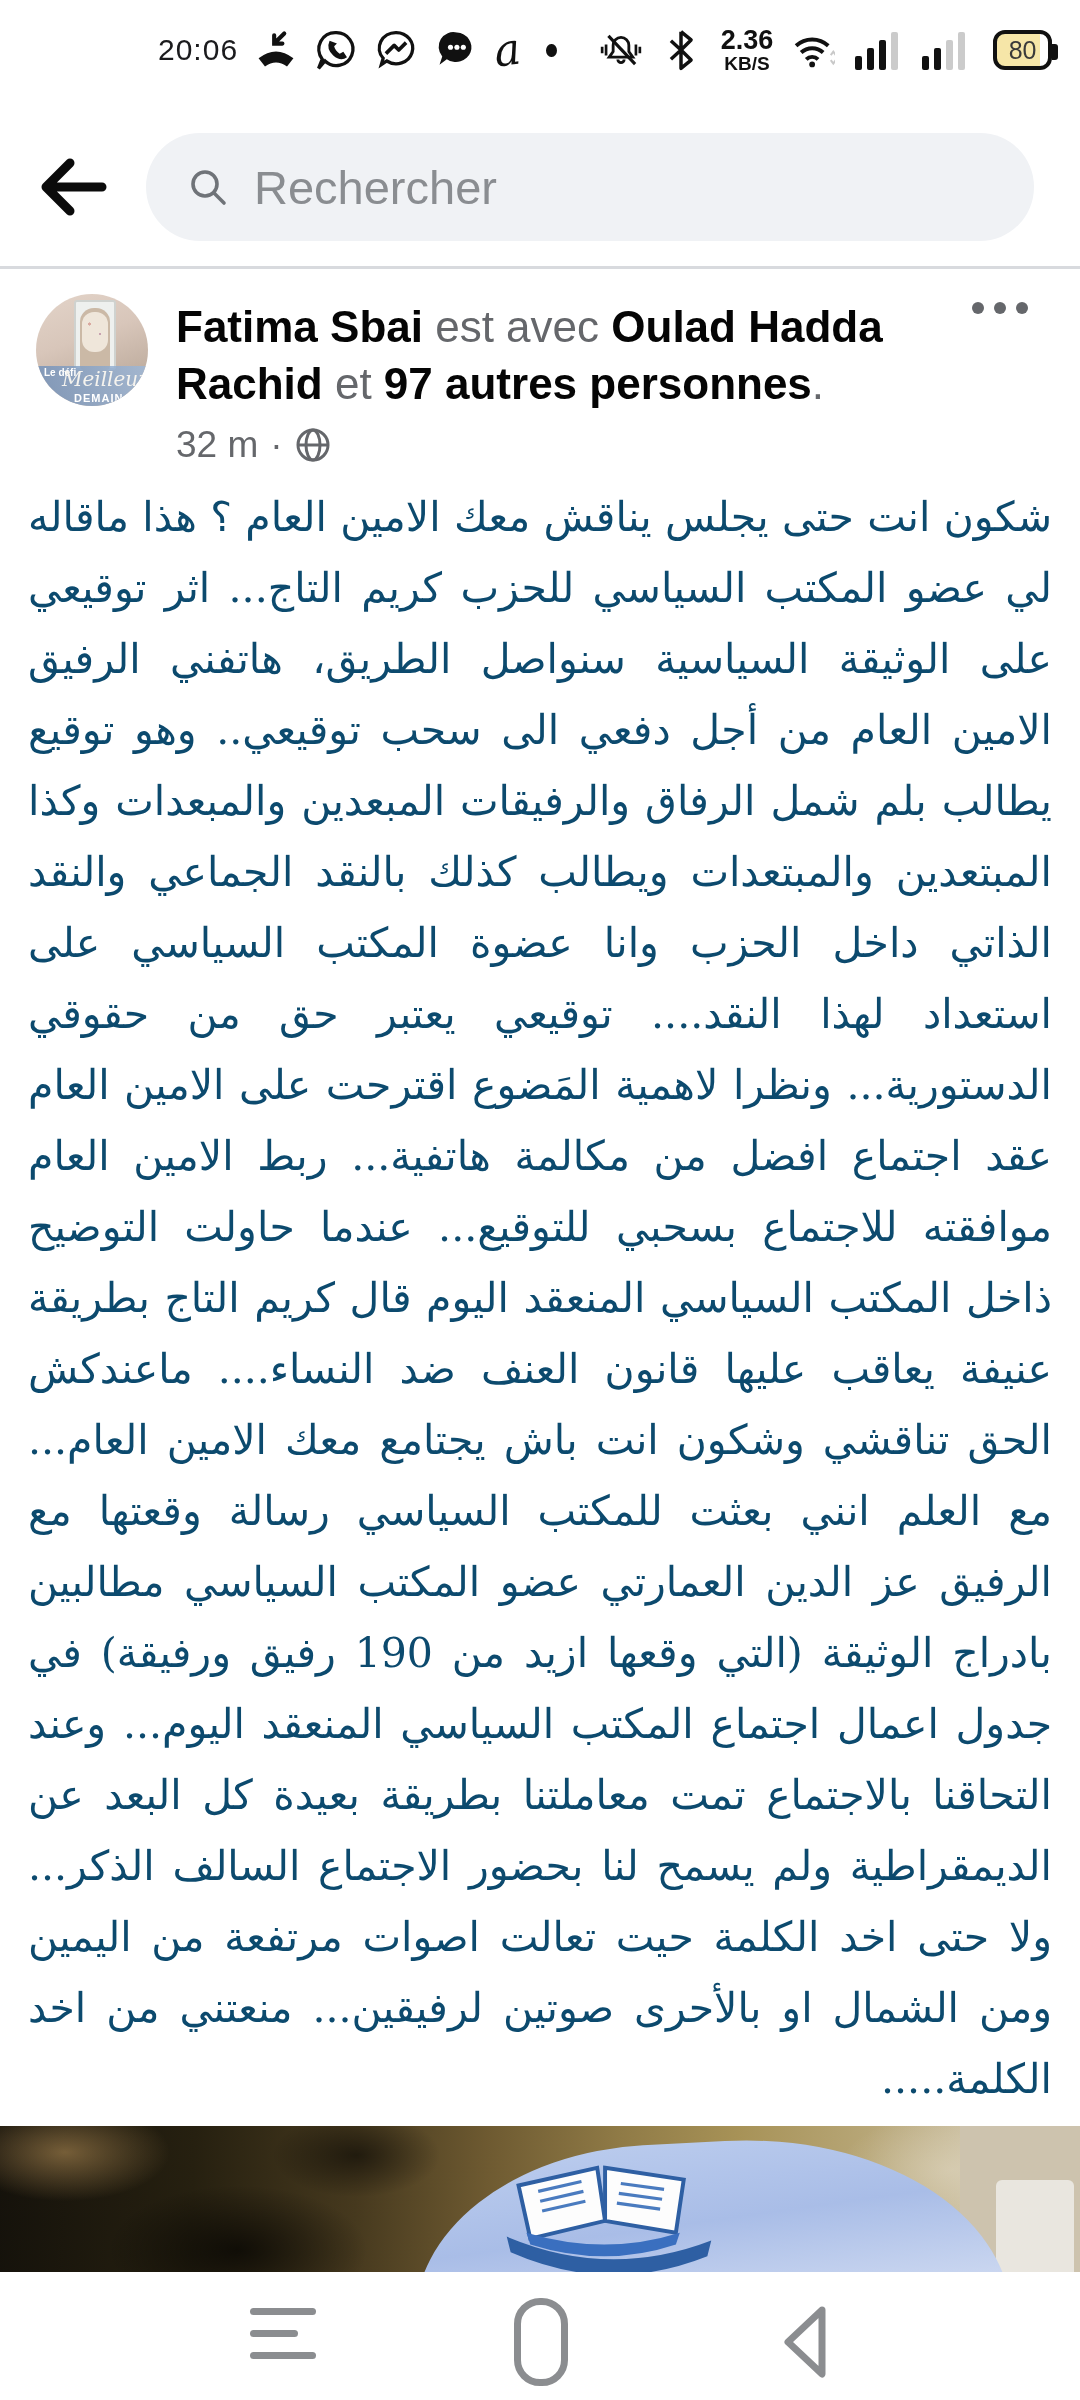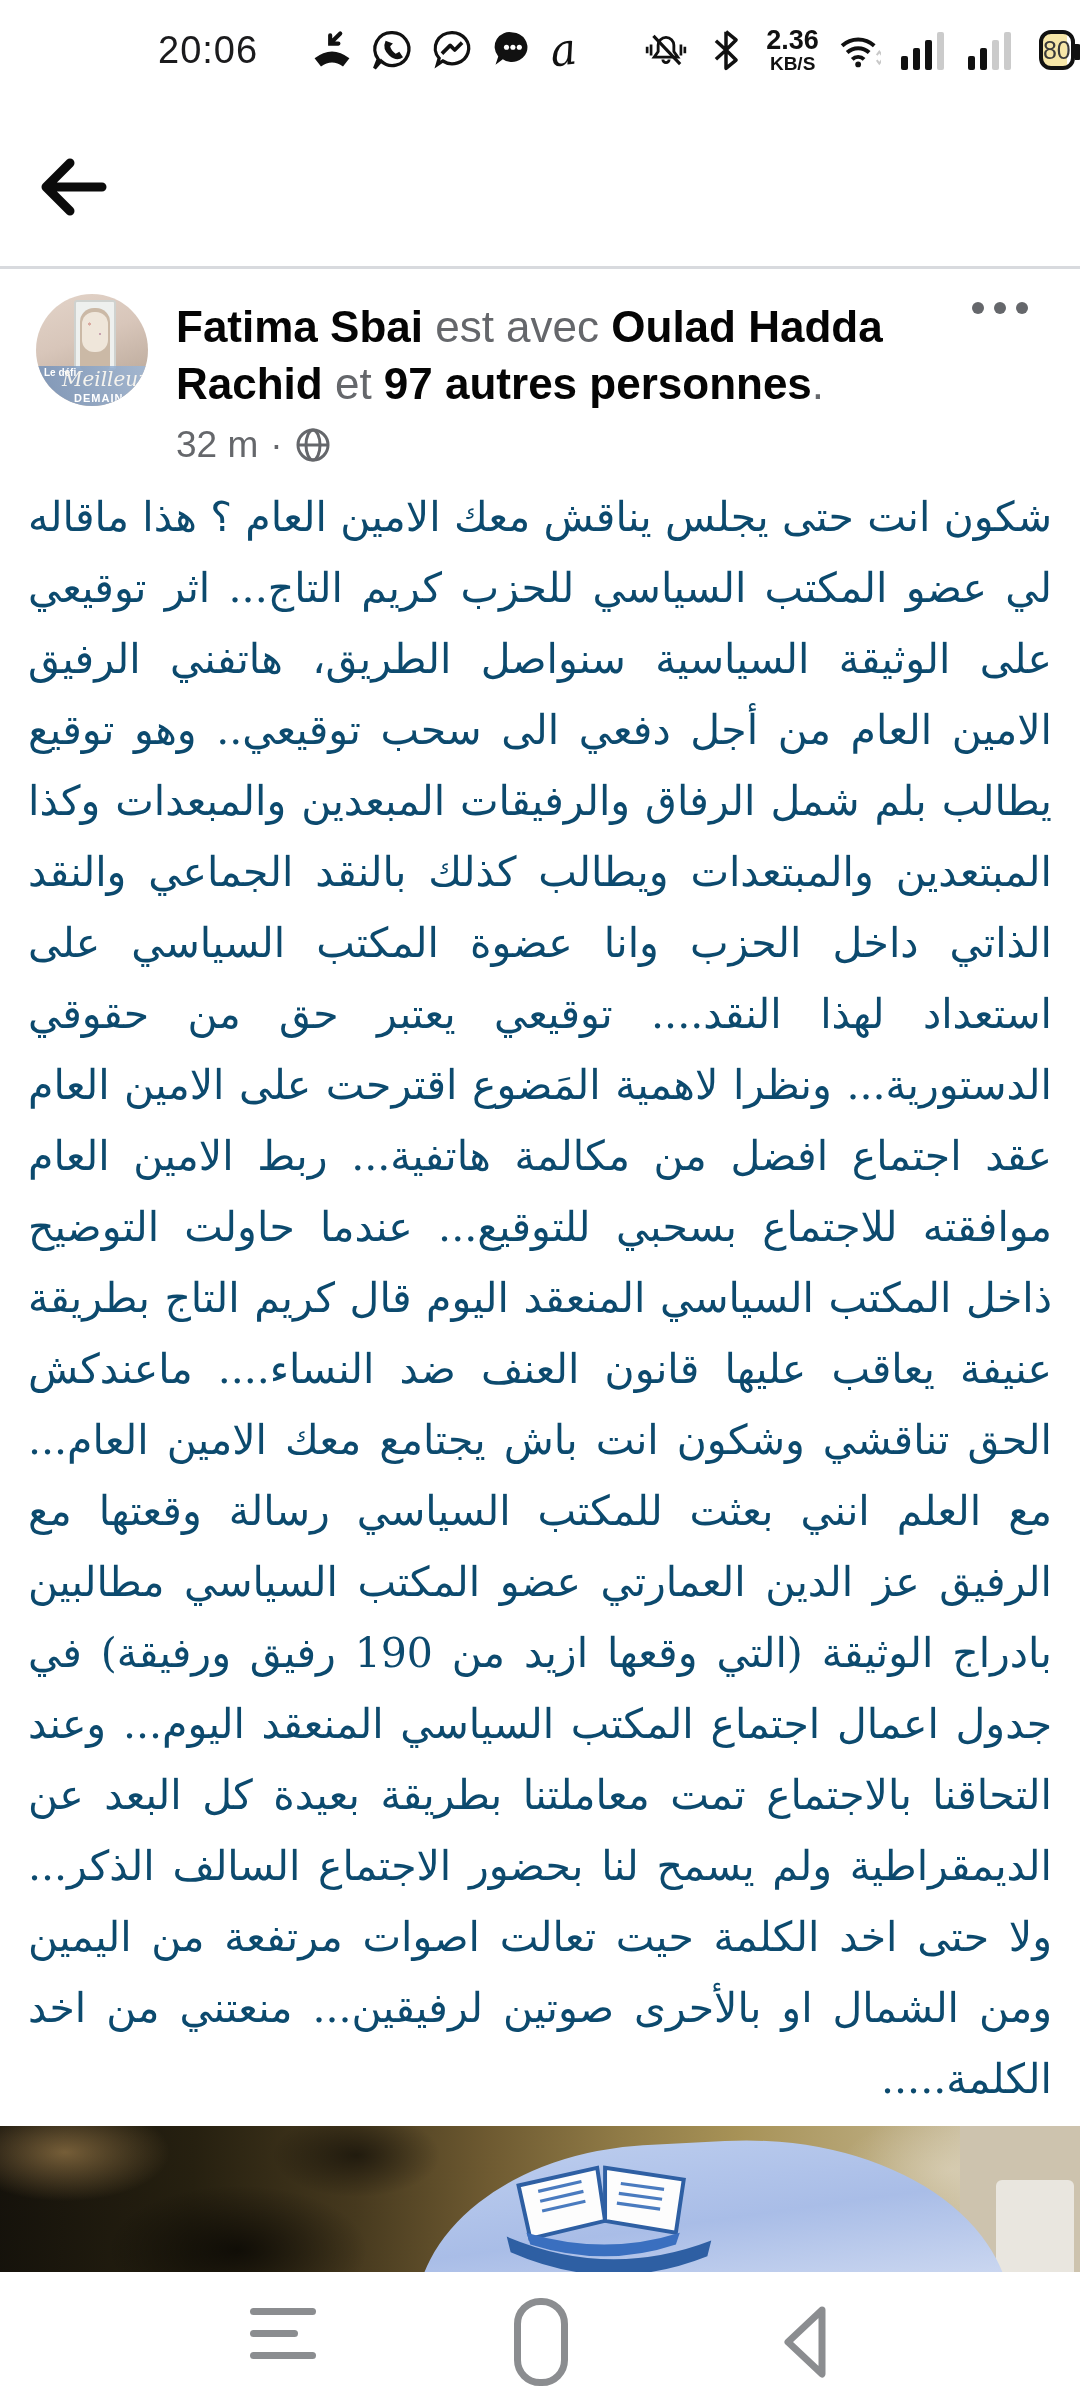--- a/index.html
+++ b/index.html
@@ -7,21 +7,21 @@
   body {
     position:relative; background:#ffffff; overflow:hidden;
     font-family:"Liberation Sans","DejaVu Sans",sans-serif; color:#050505;
   }
 
   
   .statusbar {
     position:absolute; top:0; left:0; width:1080px; height:100px;
     display:flex; align-items:center; padding:0 28px 0 158px; gap:16px;
   }
-  .sb-time { font-size:38px; color:#1b1b1d; letter-spacing:1px; margin-right:36px; }
+  .sb-time { font-size:30px; color:#1b1b1d; letter-spacing:1px; margin-right:0; }
   .sb-ic { width:44px; height:44px; flex:0 0 auto; display:flex; align-items:center; justify-content:center; }
   .sb-ic svg { width:100%; height:100%; }
   .script-a { font-family:"DejaVu Serif",serif; font-style:italic; font-size:44px; color:#111; line-height:1; transform:rotate(-8deg); }
   .sb-dot { width:13px; height:13px; background:#111; border-radius:50%; margin:0 10px; }
   .sb-spacer { flex:1; }
   .kbs { text-align:center; color:#111; line-height:1.02; margin:0 2px; }
   .kbs .v { font-size:27px; font-weight:bold; }
   .kbs .u { font-size:19px; font-weight:bold; }
   .bars { display:flex; align-items:flex-end; gap:5px; height:40px; margin:0 4px; }
   .bars i { display:block; width:7px; border-radius:2px; }
@@ -185,20 +185,27 @@
     <span>80</span>
   </span>
 </div>
 
 <div class="searchrow">
   <div class="backbtn">
     <svg viewBox="0 0 76 76">
         <path d="M66 38 H12 M34 14 L10 38 L34 62" fill="none" stroke="#0b0b0b" stroke-width="9" stroke-linecap="round" stroke-linejoin="round"></path>
       </svg>
   </div>
+  <div class="search-pill">
+    <svg width="44" height="44" viewBox="0 0 44 44">
+        <circle cx="19" cy="19" r="12" fill="none" stroke="#6f7378" stroke-width="3.6"></circle>
+        <line x1="28" y1="28" x2="38" y2="38" stroke="#6f7378" stroke-width="3.6" stroke-linecap="round"></line>
+      </svg>
+    <span class="ph">Rechercher</span>
+  </div>
 </div>
 <div class="divider"></div>
 
 <div class="post-header">
   <div class="avatar">
     <div class="door"></div>
     <div class="person"></div>
     <div class="scarf"></div>
     <div class="band"></div>
     <div class="t1">Le défi</div>

